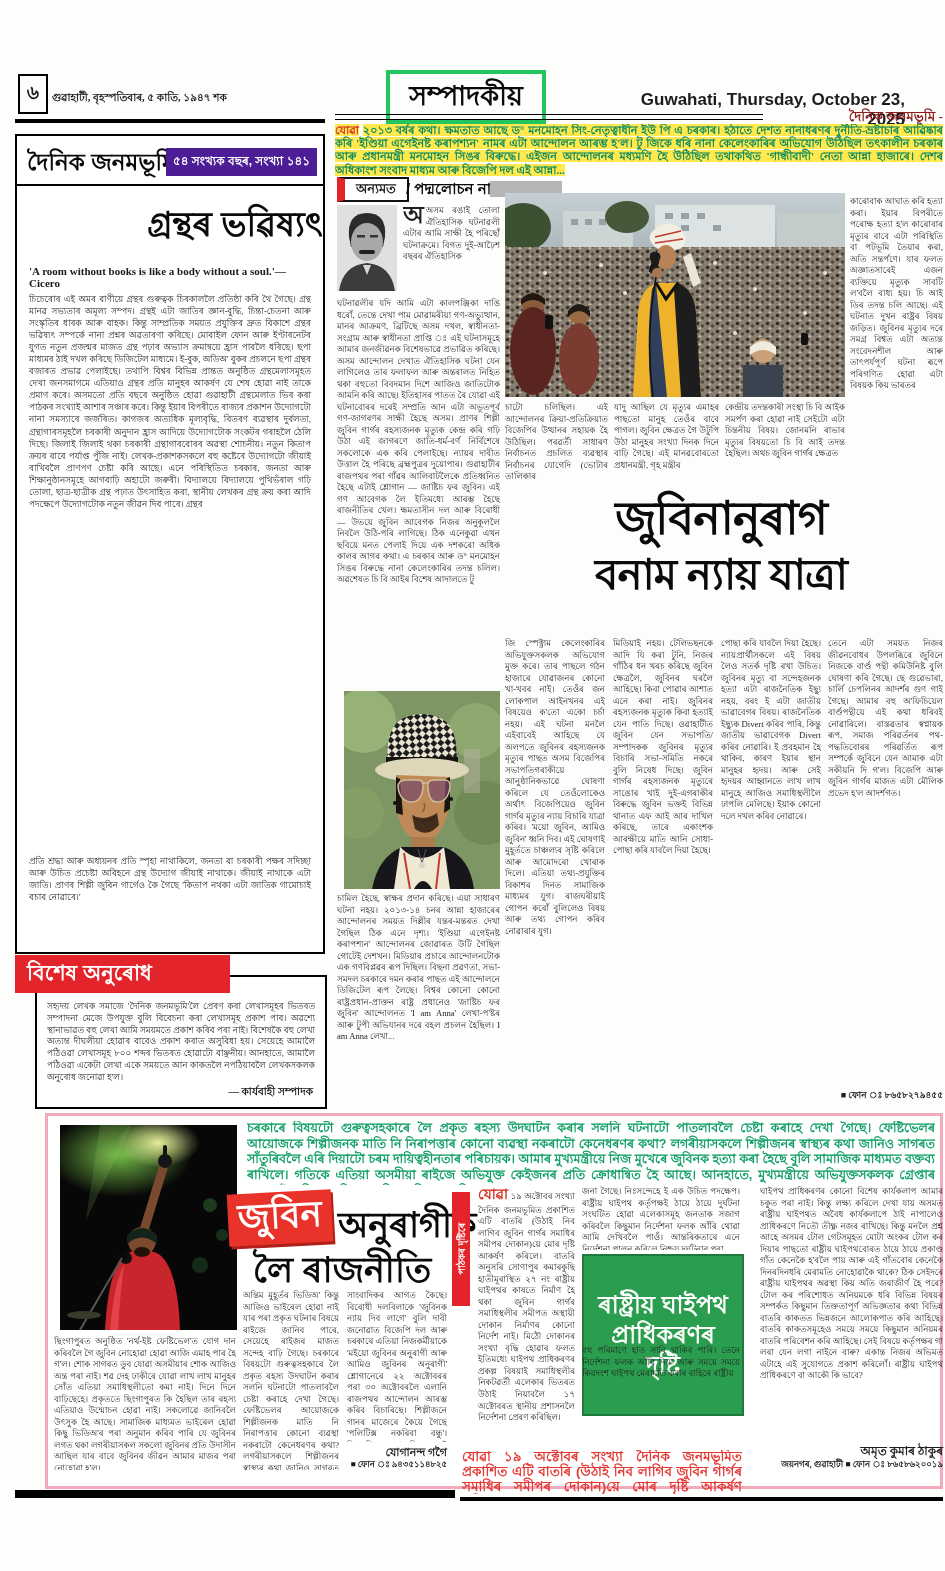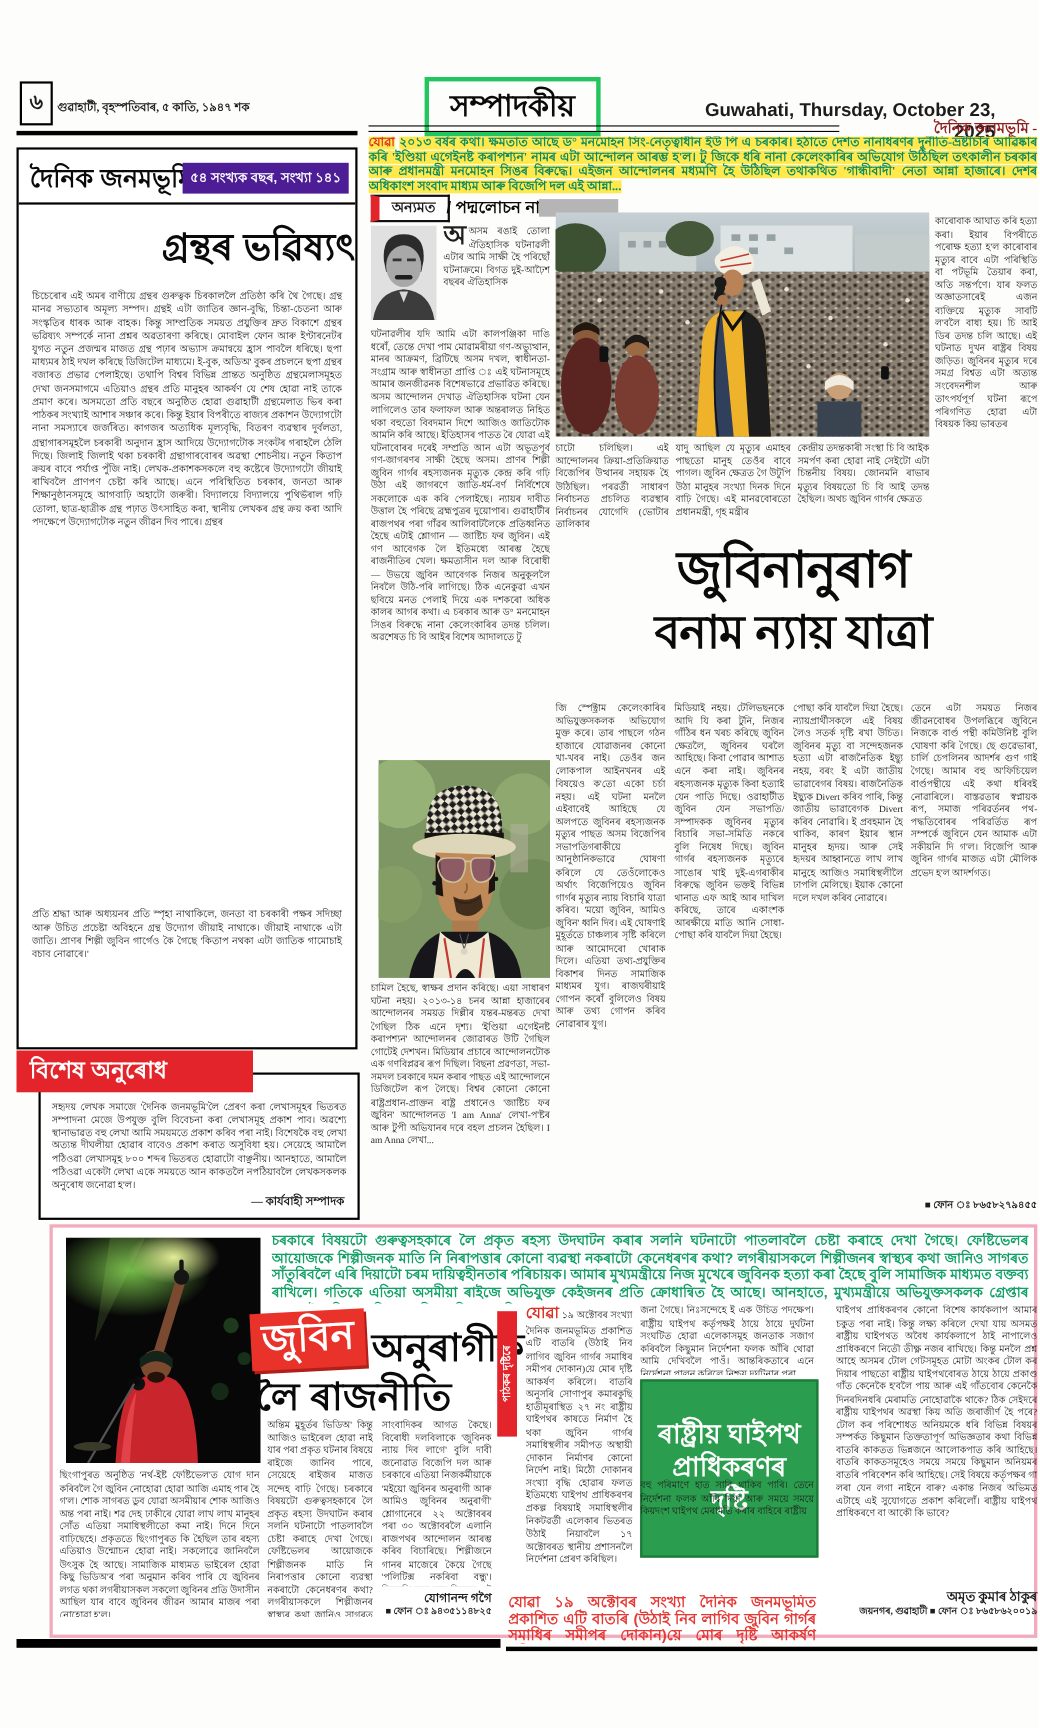--- a/index.html
+++ b/index.html
@@ -38,20 +38,21 @@
     <span class="dropword" style="background:#ffe94d;">যোৱা</span>
     <span style="background:#ffe94d;color:#0b8a62;-webkit-box-decoration-break:clone;box-decoration-break:clone;">২০১৩ বৰ্ষৰ কথা। ক্ষমতাত আছে ড° মনমোহন সিং-নেতৃত্বাধীন ইউ পি এ চৰকাৰ। হঠাতে দেশত নানাধৰণৰ দুৰ্নীতি-ভ্ৰষ্টাচাৰ আৱিষ্কাৰ কৰি 'ইণ্ডিয়া এগেইনষ্ট কৰাপশ্যন' নামৰ এটা আন্দোলন আৰম্ভ হ'ল। টু জিকে ধৰি নানা কেলেংকাৰিৰ অভিযোগ উঠিছিল তৎকালীন চৰকাৰ আৰু প্ৰধানমন্ত্ৰী মনমোহন সিঙৰ বিৰুদ্ধে। এইজন আন্দোলনৰ মধ্যমণি হৈ উঠিছিল তথাকথিত 'গান্ধীবাদী' নেতা আন্না হাজাৰে। দেশৰ অধিকাংশ সংবাদ মাধ্যম আৰু বিজেপি দল এই আন্না...</span>
   </div>
 
   <div class="abs" style="left:15px;top:134px;width:306px;height:816px;border:2px solid #000;background:#fff;">
     <div style="position:relative;border-bottom:2px solid #000;height:48px;">
       <span class="hl-black" style="position:absolute;left:10px;top:8px;font-size:23px;">দৈনিক জনমভূমি</span>
       <span class="sans" style="position:absolute;right:6px;top:12px;background:#4c1d95;color:#fff;font-size:12px;font-weight:bold;padding:4px 7px;">৫৪ সংখ্যক বছৰ, সংখ্যা ১৪১</span>
     </div>
     <div class="hl-black" style="text-align:right;font-size:34px;padding:12px 0 8px 0;">গ্ৰন্থৰ ভৱিষ্যৎ</div>
+    <div style="padding:2px 12px 4px 12px;font-size:11px;font-weight:bold;">'A room without books is like a body without a soul.'— Cicero</div>
     <div class="body-txt" style="padding:0 12px;height:560px;font-size:8.8px;line-height:1.37;">চিচেৰোৰ এই অমৰ বাণীয়ে গ্ৰন্থৰ গুৰুত্বক চিৰকাললৈ প্ৰতিষ্ঠা কৰি থৈ গৈছে। গ্ৰন্থ মানৱ সভ্যতাৰ অমূল্য সম্পদ। গ্ৰন্থই এটা জাতিৰ জ্ঞান-বুদ্ধি, চিন্তা-চেতনা আৰু সংস্কৃতিৰ ধাৰক আৰু বাহক। কিন্তু সাম্প্ৰতিক সময়ত প্ৰযুক্তিৰ দ্ৰুত বিকাশে গ্ৰন্থৰ ভৱিষ্যৎ সম্পৰ্কে নানা প্ৰশ্নৰ অৱতাৰণা কৰিছে। মোবাইল ফোন আৰু ইণ্টাৰনেটৰ যুগত নতুন প্ৰজন্মৰ মাজত গ্ৰন্থ পঢ়াৰ অভ্যাস ক্ৰমান্বয়ে হ্ৰাস পাবলৈ ধৰিছে। ছপা মাধ্যমৰ ঠাই দখল কৰিছে ডিজিটেল মাধ্যমে। ই-বুক, অডিঅ' বুকৰ প্ৰচলনে ছপা গ্ৰন্থৰ বজাৰত প্ৰভাৱ পেলাইছে। তথাপি বিশ্বৰ বিভিন্ন প্ৰান্তত অনুষ্ঠিত গ্ৰন্থমেলাসমূহত দেখা জনসমাগমে এতিয়াও গ্ৰন্থৰ প্ৰতি মানুহৰ আকৰ্ষণ যে শেষ হোৱা নাই তাকে প্ৰমাণ কৰে। অসমতো প্ৰতি বছৰে অনুষ্ঠিত হোৱা গুৱাহাটী গ্ৰন্থমেলাত ভিৰ কৰা পাঠকৰ সংখ্যাই আশাৰ সঞ্চাৰ কৰে। কিন্তু ইয়াৰ বিপৰীতে ৰাজ্যৰ প্ৰকাশন উদ্যোগটো নানা সমস্যাৰে জৰ্জৰিত। কাগজৰ অত্যধিক মূল্যবৃদ্ধি, বিতৰণ ব্যৱস্থাৰ দুৰ্বলতা, গ্ৰন্থাগাৰসমূহলৈ চৰকাৰী অনুদান হ্ৰাস আদিয়ে উদ্যোগটোক সংকটৰ গৰাহলৈ ঠেলি দিছে। জিলাই জিলাই থকা চৰকাৰী গ্ৰন্থাগাৰবোৰৰ অৱস্থা শোচনীয়। নতুন কিতাপ ক্ৰয়ৰ বাবে পৰ্যাপ্ত পুঁজি নাই। লেখক-প্ৰকাশকসকলে বহু কষ্টেৰে উদ্যোগটো জীয়াই ৰাখিবলৈ প্ৰাণপণ চেষ্টা কৰি আছে। এনে পৰিস্থিতিত চৰকাৰ, জনতা আৰু শিক্ষানুষ্ঠানসমূহে আগবাঢ়ি অহাটো জৰুৰী। বিদ্যালয়ে বিদ্যালয়ে পুথিভঁৰাল গঢ়ি তোলা, ছাত্ৰ-ছাত্ৰীক গ্ৰন্থ পঢ়াত উৎসাহিত কৰা, স্থানীয় লেখকৰ গ্ৰন্থ ক্ৰয় কৰা আদি পদক্ষেপে উদ্যোগটোক নতুন জীৱন দিব পাৰে। গ্ৰন্থৰ</div>
     <div class="body-txt" style="padding:2px 12px;height:110px;font-size:8.8px;line-height:1.37;">প্ৰতি শ্ৰদ্ধা আৰু অধ্যয়নৰ প্ৰতি স্পৃহা নাথাকিলে, জনতা বা চৰকাৰী পক্ষৰ সদিচ্ছা আৰু উচিত প্ৰচেষ্টা অবিহনে গ্ৰন্থ উদ্যোগ জীয়াই নাথাকে। জীয়াই নাথাকে এটা জাতি। প্ৰাণৰ শিল্পী জুবিন গাৰ্গেও কৈ গৈছে 'কিতাপ নথকা এটা জাতিক গামোচাই বচাব নোৱাৰে।'</div>
   </div>
 
   <div class="abs" style="left:35px;top:975px;width:288px;height:130px;border:2px solid #000;background:#fff;">
     <div class="body-txt" style="position:absolute;left:10px;right:10px;top:24px;height:82px;font-size:8.8px;">সহৃদয় লেখক সমাজে 'দৈনিক জনমভূমি'লৈ প্ৰেৰণ কৰা লেখাসমূহৰ ভিতৰত সম্পাদনা মেজে উপযুক্ত বুলি বিবেচনা কৰা লেখাসমূহ প্ৰকাশ পাব। অৱশ্যে স্থানাভাৱত বহু লেখা আমি সময়মতে প্ৰকাশ কৰিব পৰা নাই। বিশেষকৈ বহু লেখা অত্যন্ত দীঘলীয়া হোৱাৰ বাবেও প্ৰকাশ কৰাত অসুবিধা হয়। সেয়েহে আমালৈ পঠিওৱা লেখাসমূহ ৮০০ শব্দৰ ভিতৰত হোৱাটো বাঞ্ছনীয়। আনহাতে, আমালৈ পঠিওৱা একেটা লেখা একে সময়তে আন কাকতলৈ নপঠিয়াবলৈ লেখকসকলক অনুৰোধ জনোৱা হ'ল।</div>
     <div class="sig" style="position:absolute;right:12px;bottom:6px;font-size:10.5px;">— কাৰ্যবাহী সম্পাদক</div>
   </div>
   <div class="abs sans" style="left:15px;top:955px;width:215px;height:38px;background:#e3242b;color:#fff;font-weight:900;font-size:21px;display:flex;align-items:center;padding-left:12px;box-sizing:border-box;">বিশেষ অনুৰোধ</div>
 
@@ -241,21 +242,21 @@
       <ellipse cx="24" cy="190" rx="17" ry="4" fill="#3a3a2a"></ellipse>
     </svg>
   </div>
 
   <div class="abs sans" style="left:247px;top:1121px;width:688px;height:64px;overflow:hidden;font-size:12.6px;line-height:1.25;font-weight:bold;color:#12a066;text-align:justify;">চৰকাৰে বিষয়টো গুৰুত্বসহকাৰে লৈ প্ৰকৃত ৰহস্য উদঘাটন কৰাৰ সলনি ঘটনাটো পাতলাবলৈ চেষ্টা কৰাহে দেখা গৈছে। ফেষ্টিভেলৰ আয়োজকে শিল্পীজনক মাতি নি নিৰাপত্তাৰ কোনো ব্যৱস্থা নকৰাটো কেনেধৰণৰ কথা? লগৰীয়াসকলে শিল্পীজনৰ স্বাস্থ্যৰ কথা জানিও সাগৰত সা‍ঁতুৰিবলৈ এৰি দিয়াটো চৰম দায়িত্বহীনতাৰ পৰিচায়ক। আমাৰ মুখ্যমন্ত্ৰীয়ে নিজ মুখেৰে জুবিনক হত্যা কৰা হৈছে বুলি সামাজিক মাধ্যমত বক্তব্য ৰাখিলে। গতিকে এতিয়া অসমীয়া ৰাইজে অভিযুক্ত কেইজনৰ প্ৰতি ক্ৰোধান্বিত হৈ আছে। আনহাতে, মুখ্যমন্ত্ৰীয়ে অভিযুক্তসকলক গ্ৰেপ্তাৰ কৰাকেই জুবিনৰ প্ৰতি ন্যায়  দিয়া বুলি সাংবাদিকৰ...</div>
 
   <div class="abs" style="left:228px;top:1192px;width:104px;height:52px;background:#e8322a;transform:rotate(-3deg);display:flex;align-items:center;justify-content:center;box-shadow:2px 3px 0 #b0201a;">
     <span class="sans" style="color:#fff;font-weight:900;font-size:36px;">জুবিন</span>
   </div>
   <div class="abs hl-black" style="left:338px;top:1198px;font-size:35px;">অনুৰাগীক</div>
-  <div class="abs hl-black" style="left:232px;top:1243px;width:220px;font-size:35px;">লৈ ৰাজনীতি</div>
+  <div class="abs hl-black" style="left:232px;top:1243px;width:220px;text-align:center;font-size:35px;">লৈ ৰাজনীতি</div>
 
   <div class="abs" style="left:452px;top:1192px;width:18px;height:114px;background:#e3242b;display:flex;align-items:center;justify-content:center;">
     <span class="sans" style="writing-mode:vertical-rl;transform:rotate(180deg);color:#fff;font-size:9.5px;font-weight:bold;white-space:nowrap;">পাঠকৰ দৃষ্টিৰে</span>
   </div>
 
   <div class="body-txt abs" style="left:54px;top:1336px;width:182px;height:134px;">ছিংগাপুৰত অনুষ্ঠিত 'নৰ্থ-ইষ্ট ফেষ্টিভেল'ত যোগ দান কৰিবলৈ গৈ জুবিন নোহোৱা হোৱা আজি এমাহ পাৰ হৈ গ'ল। শোক সাগৰত ডুব যোৱা অসমীয়াৰ শোক আজিও অন্ত পৰা নাই। শৱ দেহ ঢাকীৰে যোৱা লাখ লাখ মানুহৰ সোঁত এতিয়া সমাধিস্থলীতো কমা নাই। দিনে দিনে বাঢ়িছেহে। প্ৰকৃততে ছিংগাপুৰত কি হৈছিল তাৰ ৰহস্য এতিয়াও উন্মোচন হোৱা নাই। সকলোৱে জানিবলৈ উৎসুক হৈ আছে। সামাজিক মাধ্যমত ভাইৰেল হোৱা কিছু ভিডিঅ'ৰ পৰা অনুমান কৰিব পাৰি যে জুবিনৰ লগত থকা লগৰীয়াসকল সকলো জুবিনৰ প্ৰতি উদাসীন আছিল যাৰ বাবে জুবিনৰ জীৱন আমাৰ মাজৰ পৰা নোহোৱা হ'ল।</div>
   <div class="body-txt abs" style="left:243px;top:1290px;width:96px;height:180px;">অন্তিম মুহূৰ্তৰ ভিডিঅ' কিন্তু আজিও ভাইৰেল হোৱা নাই যাৰ পৰা প্ৰকৃত ঘটনাৰ বিষয়ে ৰাইজে জানিব পাৰে, সেয়েহে ৰাইজৰ মাজত সন্দেহ বাঢ়ি গৈছে। চৰকাৰে বিষয়টো গুৰুত্বসহকাৰে লৈ প্ৰকৃত ৰহস্য উদঘাটন কৰাৰ সলনি ঘটনাটো পাতলাবলৈ চেষ্টা কৰাহে দেখা গৈছে। ফেষ্টিভেলৰ আয়োজকে শিল্পীজনক মাতি নি নিৰাপত্তাৰ কোনো ব্যৱস্থা নকৰাটো কেনেধৰণৰ কথা? লগৰীয়াসকলে শিল্পীজনৰ স্বাস্থ্যৰ কথা জানিও সাগৰত সাঁতুৰিবলৈ এৰি দিয়াটো চৰম দায়িত্বহীনতাৰ পৰিচায়ক। আমাৰ মুখ্যমন্ত্ৰীয়ে নিজ মুখেৰে জুবিনক হত্যা কৰা কথা কৈছে বুলি সামাজিক মাধ্যমত বক্তব্য ৰাখিলে।</div>
   <div class="body-txt abs" style="left:347px;top:1290px;width:100px;height:152px;">সাংবাদিকৰ আগত কৈছে। বিৰোধী দলবিলাকে 'জুবিনক ন্যায় দিব লাগে' বুলি দাবী জনোৱাত বিজেপি দল আৰু চৰকাৰে এতিয়া নিজকৰ্মীয়াকে 'মইয়ো জুবিনৰ অনুৰাগী আৰু আমিও জুবিনৰ অনুৰাগী' শ্লোগানেৰে ২২ অক্টোবৰৰ পৰা ৩০ অক্টোবৰলৈ এলানি ৰাজপথৰ আন্দোলন আৰম্ভ কৰিব বিচাৰিছে। শিল্পীজনে গানৰ মাজেৰে কৈয়ে গৈছে 'পলিটিক্স নকৰিবা বন্ধু'। বিজেপি দলে কাৰ বিৰুদ্ধে এই আন্দোলন কৰিব?</div>
   <div class="abs sig" style="left:347px;top:1444px;width:100px;font-size:11px;">যোগানন্দ গগৈ</div>
   <div class="abs sig" style="left:347px;top:1458px;width:100px;font-size:8.5px;">■ ফোন ঃ ৯৪৩৫১১৪৮২৫</div>

